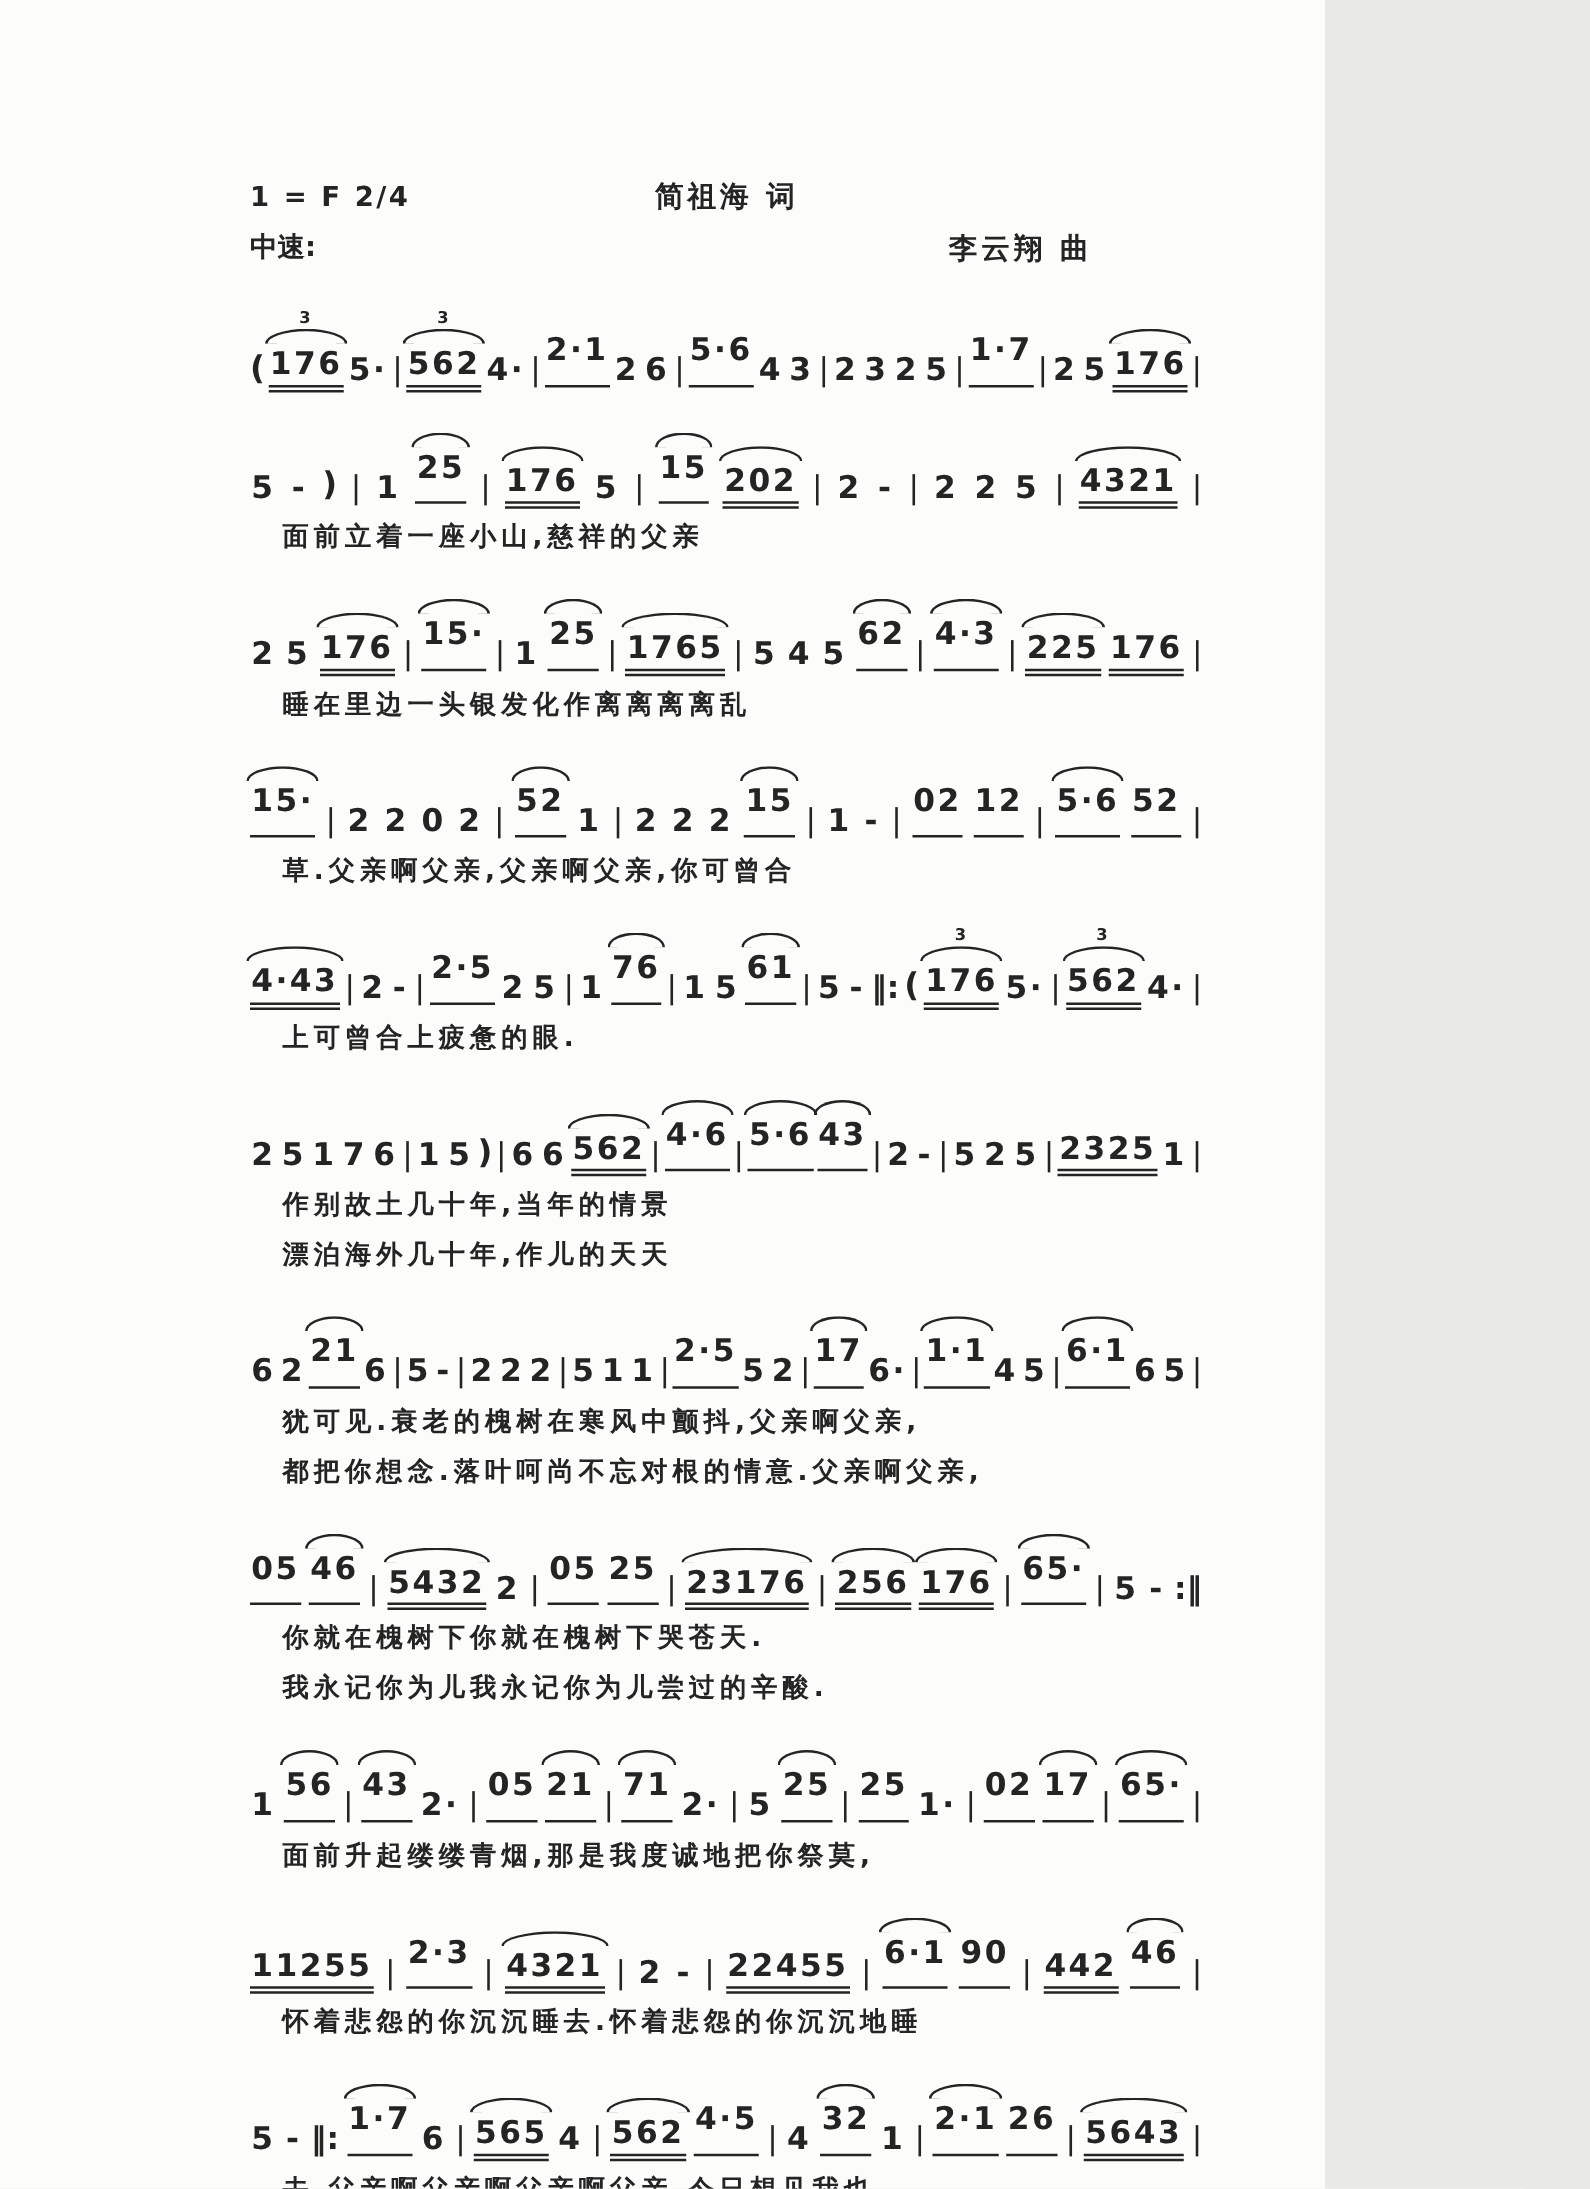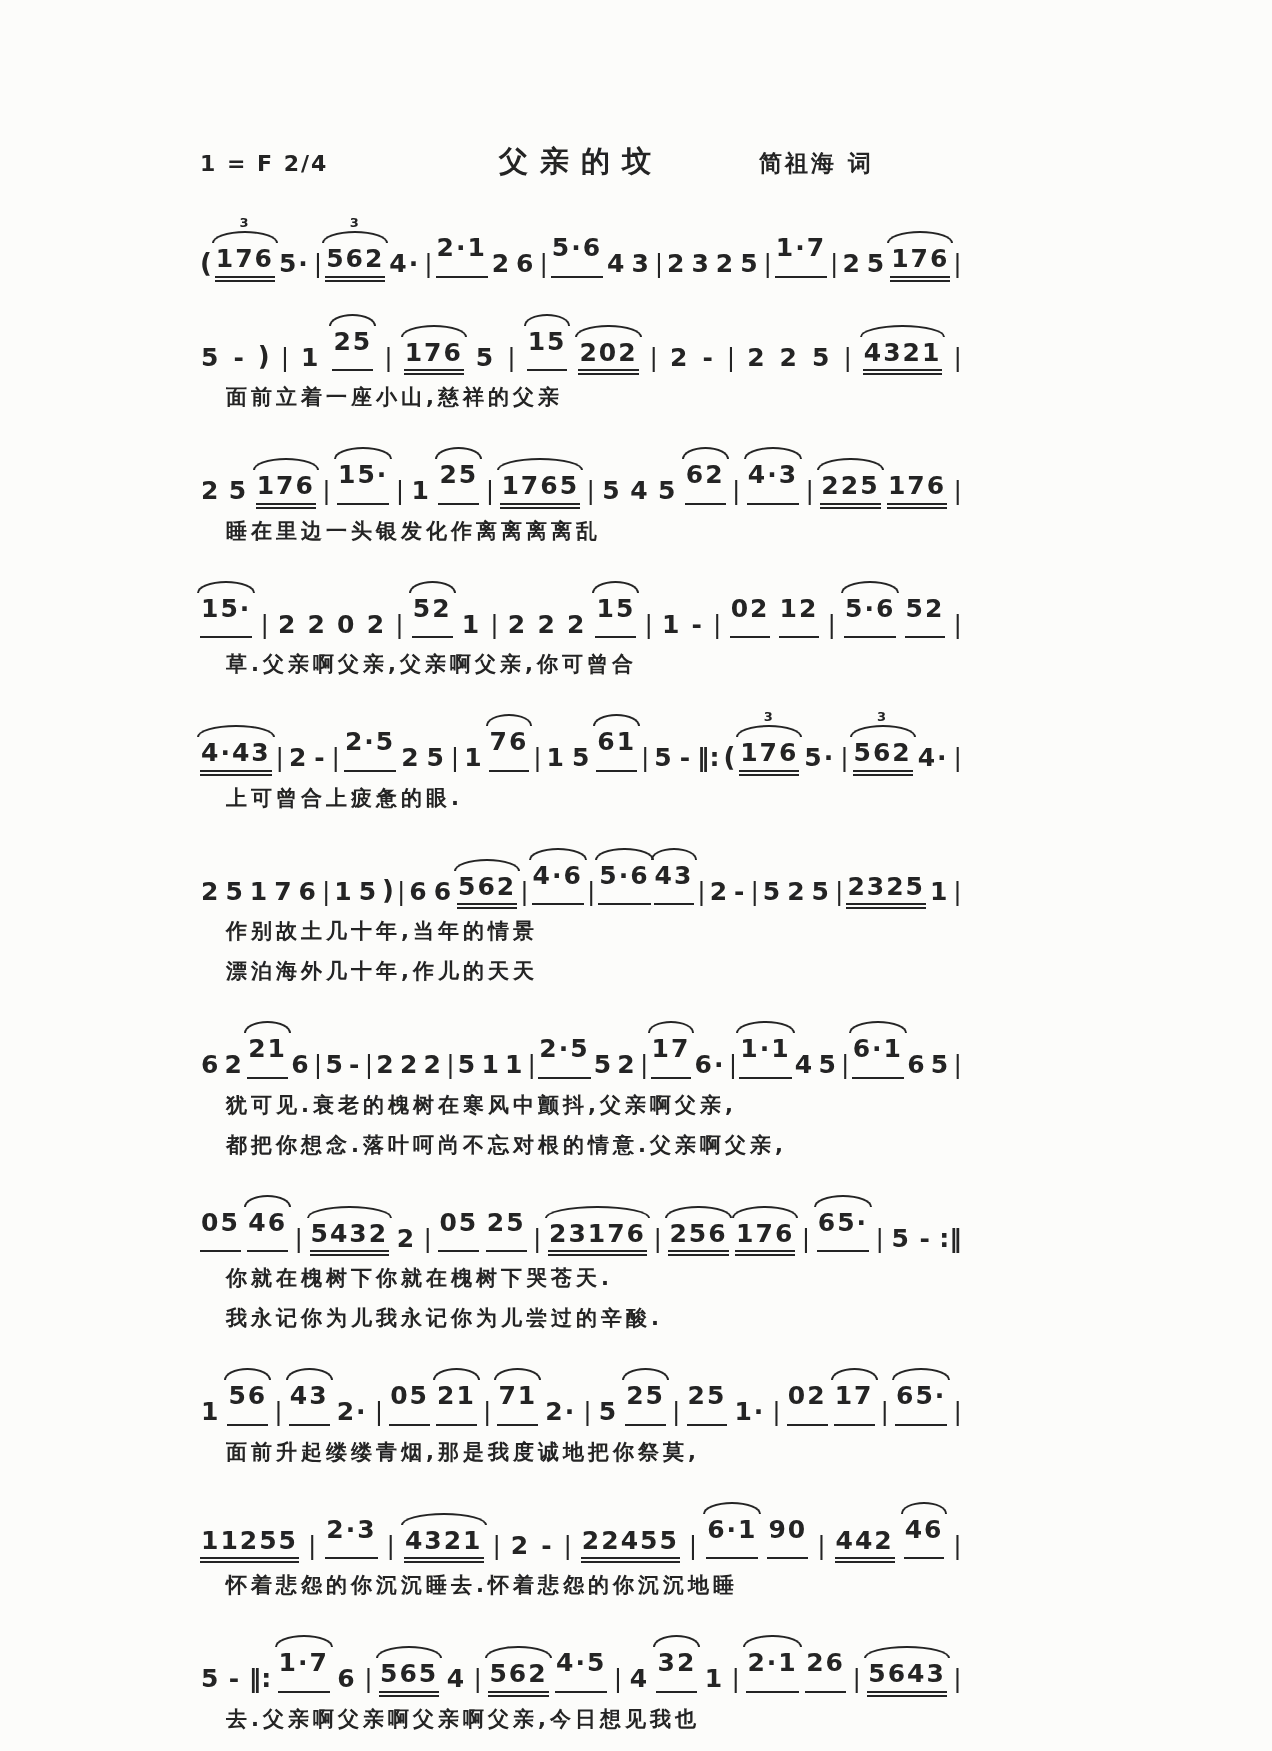--- a/index.html
+++ b/index.html
@@ -1,17 +1,17 @@
 <!DOCTYPE html>
 <html><head>
 <meta charset="utf-8">
 <style>
   *{box-sizing:border-box}
   body{margin:0;background:#e9e9e7}
-  .page{width:1272px;height:1751px;background:#fcfcfa;position:relative;
+  .page{width:1060px;height:1751px;background:#fcfcfa;position:relative;
         font-family:"DejaVu Sans","Liberation Sans",sans-serif;color:#242424;overflow:hidden}
   .sheet{position:absolute;left:200px;top:142px;width:762px}
   .hrow{display:grid;grid-template-columns:235px 1fr 235px;align-items:baseline}
   .key{font-size:22px;font-weight:700;letter-spacing:2px}
   .title{font-size:29px;font-weight:700;letter-spacing:12px;text-align:center;white-space:nowrap}
   .credit{font-size:23px;font-weight:700;letter-spacing:3px;text-align:right;padding-right:88px;white-space:nowrap}
   .hrow2{display:flex;justify-content:space-between;margin-top:10px;padding-right:88px}
   .tempo{font-size:22px;font-weight:700}
   #score{margin-top:28px}
   .system{margin-bottom:26px}
@@ -39,22 +39,25 @@
   .b2{left:57%;width:37%}
 </style>
 </head>
 <body>
 
 <div class="page">
   <div class="sheet">
     <div>
       <div class="hrow">
         <span class="key">1 = F 2/4</span>
-        <span class="title">父亲的坟</span>
         <span class="credit">简祖海 词</span>
+      </div>
+      <div class="hrow2">
+        <span class="tempo">中速:</span>
+        <span class="credit" style="padding-right:0">李云翔 曲</span>
       </div>
     </div>
     <div id="score">
         <div class="system">
           <div class="notes-row">
             <span class="paren">(</span>
             <span class="note uu arc">176<i class="tn">3</i></span>
             <span class="note">5·</span>
             <span class="bar">|</span>
             <span class="note uu arc">562<i class="tn">3</i></span>

